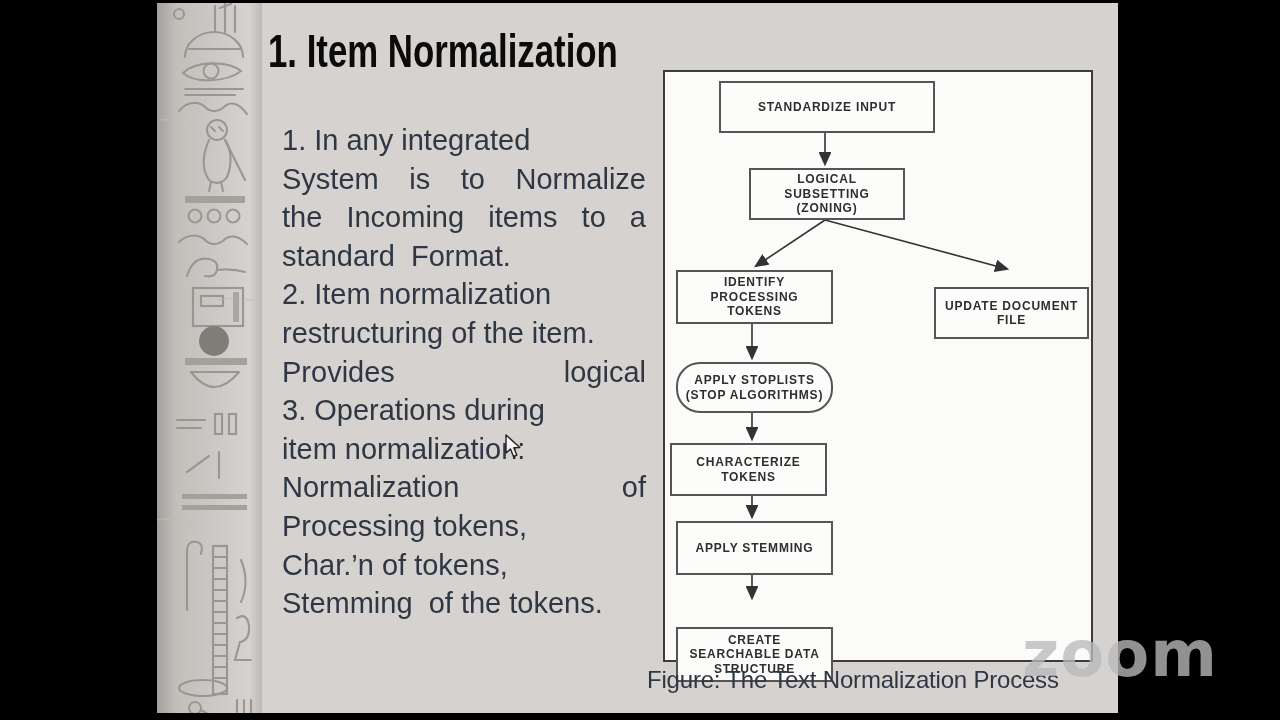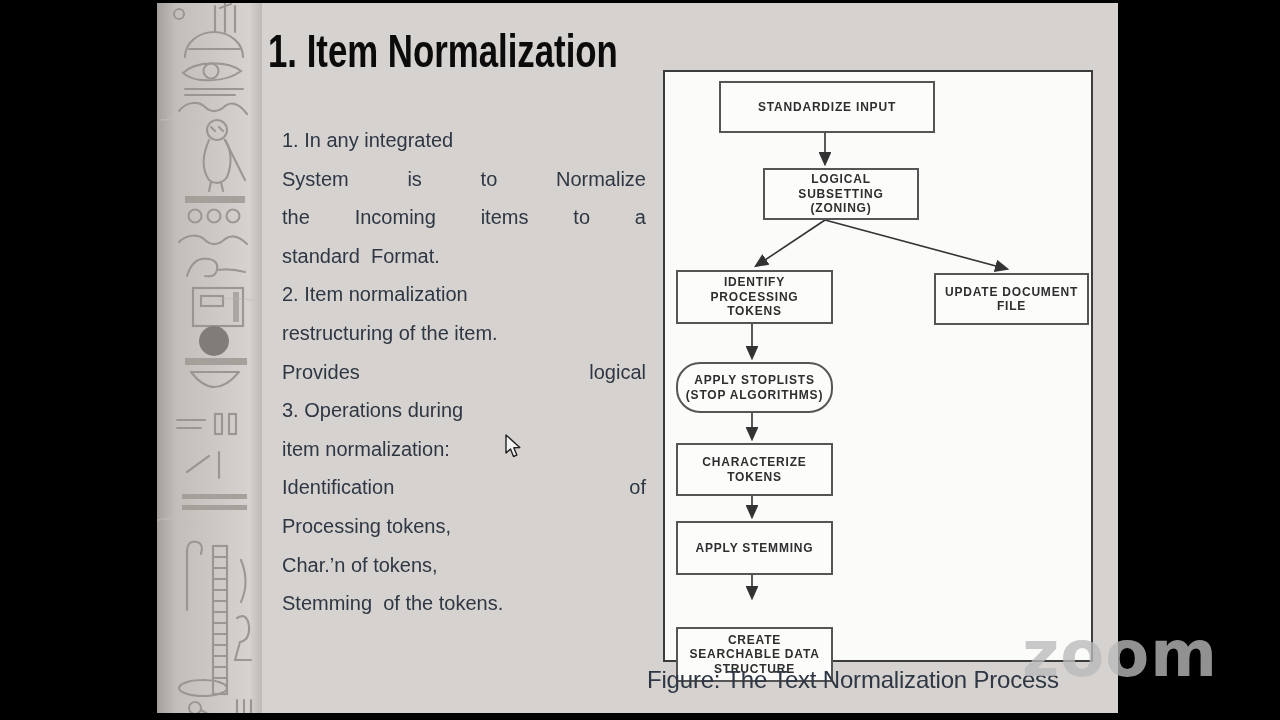--- a/index.html
+++ b/index.html
@@ -18,37 +18,37 @@
          background:linear-gradient(90deg,#a39f9c 0%,#c2beba 18%,#ccc8c5 55%,#d6d2cf 88%,#bdb9b6 100%);}
   .hiero svg{display:block;filter:drop-shadow(0.6px 0.8px 0 rgba(255,255,255,0.55));}
 
   
   .slide{position:absolute;left:262px;top:3px;width:856px;height:710px;background:#d6d2d0;}
 
   .title{position:absolute;left:6px;top:20px;font-size:47px;font-weight:bold;color:#0b0b0b;
          white-space:nowrap;transform:scaleX(.74);transform-origin:left top;letter-spacing:0;}
 
   .bodytext{position:absolute;left:20px;top:118px;width:364px;color:#2e3743;
-            font-size:20px;line-height:38.6px;}
+            font-size:29px;line-height:38.6px;}
   .line{white-space:pre;}
   .line.just{white-space:normal;text-align:justify;text-align-last:justify;}
 
   
   .panel{position:absolute;left:401px;top:67px;width:430px;height:592px;box-sizing:border-box;
          background:#fbfbfa;border:2px solid #3c3c3c;padding-left:48px;}
   .fbox{position:absolute;box-sizing:border-box;border:2px solid #555;background:#fcfcfb;
         display:flex;align-items:center;justify-content:center;text-align:center;
         font-size:12px;font-weight:bold;letter-spacing:.8px;line-height:14.5px;
         color:#2e2e2e;white-space:pre-line;}
   .fb1{left:54px;top:9px;width:216px;height:52px;}
-  .fb2{left:98px;top:96px;width:156px;height:52px;}
+  .fb2{left:84px;top:96px;width:156px;height:52px;}
   .fb3{left:11px;top:198px;width:157px;height:54px;}
-  .fb4{left:269px;top:201px;width:155px;height:52px;}
+  .fb4{left:269px;top:215px;width:155px;height:52px;}
   .fb5{left:11px;top:290px;width:157px;height:51px;border-radius:24px;}
-  .fb6{left:11px;top:371px;width:157px;height:53px;}
+  .fb6{left:5px;top:371px;width:157px;height:53px;}
   .fb7{left:11px;top:449px;width:157px;height:54px;}
   .fb8{left:11px;top:555px;width:157px;height:55px;}
   .arrows{position:absolute;left:0;top:0;width:426px;height:588px;pointer-events:none;}
 
   .caption{position:absolute;left:385px;top:663px;width:460px;font-size:24px;color:#2e3743;
            letter-spacing:-0.2px;white-space:nowrap;}
 
   
   .watermark{position:absolute;left:1022px;top:612px;z-index:60;
              font-family:"DejaVu Sans", sans-serif;font-weight:bold;
@@ -139,21 +139,21 @@
     <div class="bodytext">
       <div class="line">1. In any integrated</div>
       <div class="line just">System is to Normalize</div>
       <div class="line just">the Incoming items to a</div>
       <div class="line">standard  Format.</div>
       <div class="line">2. Item normalization</div>
       <div class="line">restructuring of the item.</div>
       <div class="line just">Provides logical</div>
       <div class="line">3. Operations during</div>
       <div class="line">item normalization:</div>
-      <div class="line just">Identification of</div>
+      <div class="line just">Normalization of</div>
       <div class="line">Processing tokens,</div>
       <div class="line">Char.’n of tokens,</div>
       <div class="line">Stemming  of the tokens.</div>
     </div>
 
     <div class="panel">
       <svg class="arrows" viewBox="0 0 426 588">
         <defs>
           <marker id="ah" markerWidth="9" markerHeight="8" refX="7.5" refY="4" orient="auto">
             <path d="M0,0 L9,4 L0,8 Z" fill="#333"></path>

